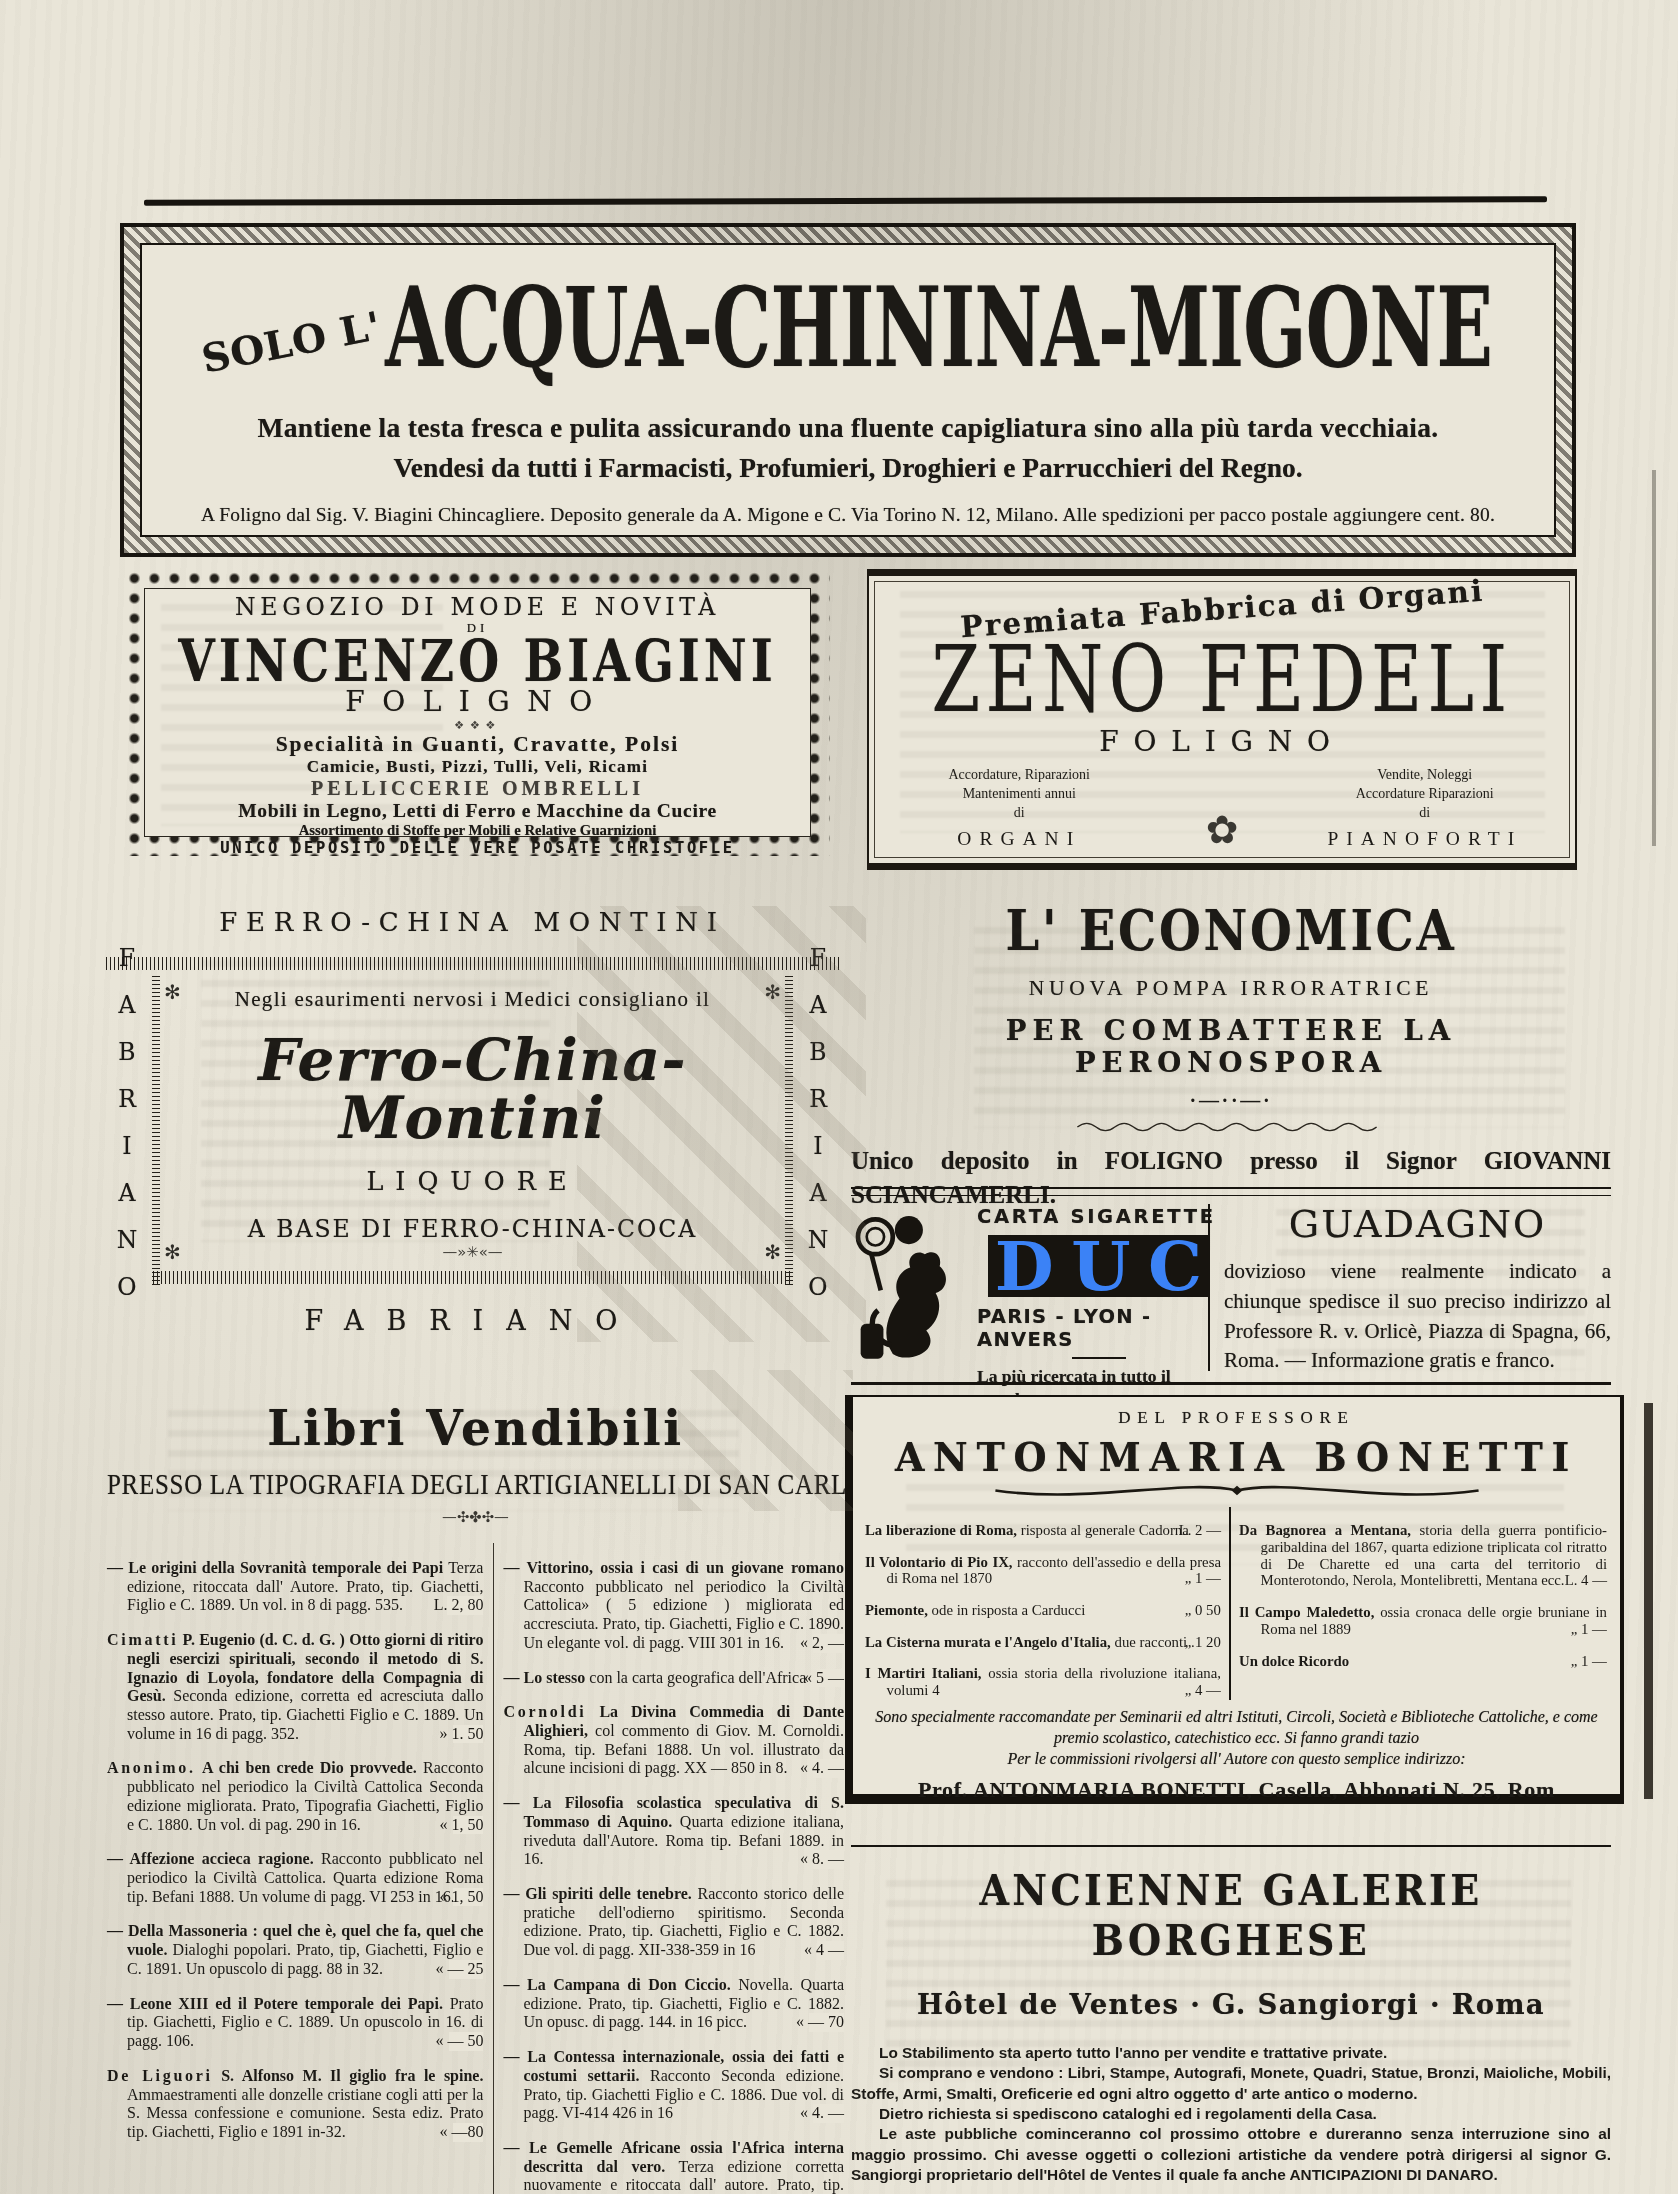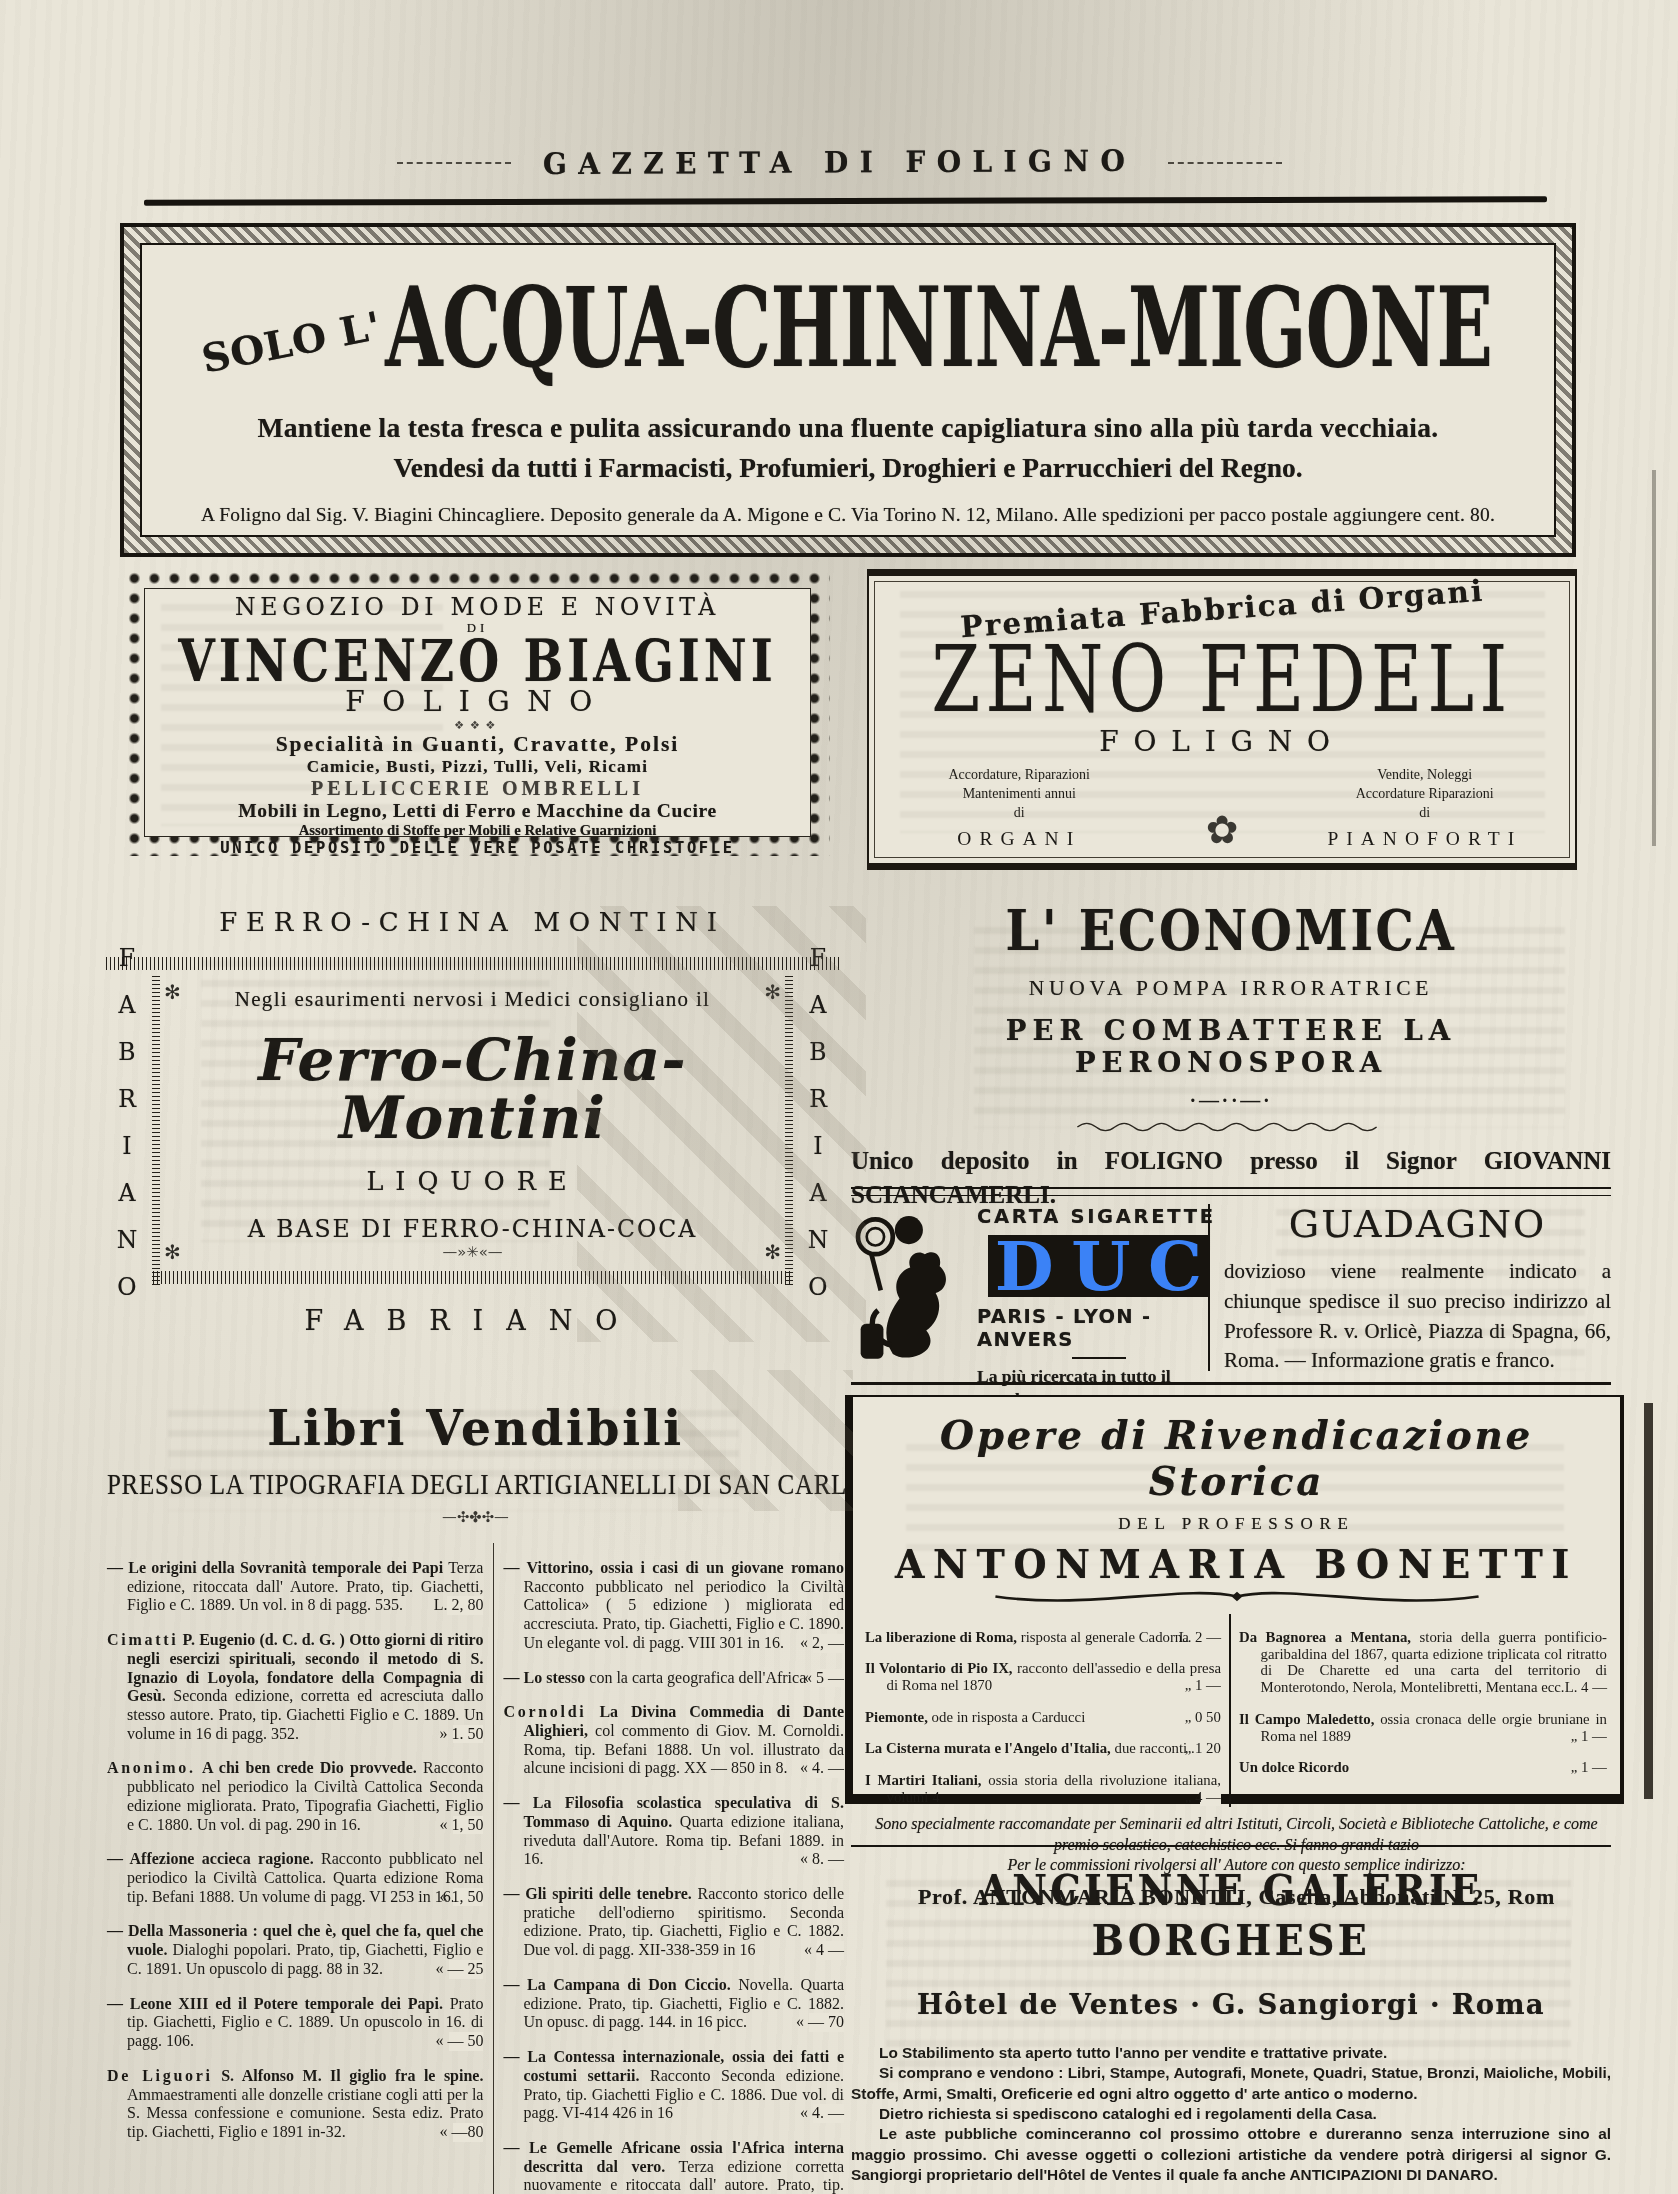--- a/index.html
+++ b/index.html
@@ -148,25 +148,20 @@
   
   .ghost{position:absolute;background:repeating-linear-gradient(180deg, rgba(70,63,50,.11) 0 7.4px, transparent 7.4px 20px);filter:blur(1.3px);opacity:.55;pointer-events:none;}
   .stripe{position:absolute;background:repeating-linear-gradient(45deg, rgba(120,112,95,.17) 0 17.5px, transparent 17.5px 54px);pointer-events:none;}
   .edgebar{position:absolute;background:#1d1912;opacity:.85;pointer-events:none;}
 </style>
 </head>
 <body>
 
 <div class="page">
 
-  <header class="masthead">
-    <span class="mast-dash"></span>
-    <h1 class="mast-title tx">GAZZETTA DI FOLIGNO</h1>
-    <span class="mast-dash"></span>
-  </header>
   <div class="rule-top"></div>
 
   <section class="ad-migone">
     <div class="migone-inner">
       <div class="migone-titlerow">
         <span class="migone-solo tx">SOLO L'</span>
         <span class="migone-big tx">ACQUA-CHININA-MIGONE</span>
       </div>
       <div class="migone-l2 tx">Mantiene la testa fresca e pulita assicurando una fluente capigliatura sino alla più tarda vecchiaia.</div>
       <div class="migone-l3 tx">Vendesi da tutti i Farmacisti, Profumieri, Droghieri e Parrucchieri del Regno.</div>
@@ -307,21 +302,20 @@
         <p class="bk"><span class="lead">— La Filosofia scolastica speculativa di S. Tommaso di Aquino.</span> <span>Quarta edizione italiana, riveduta dall'Autore. Roma tip. Befani 1889. in 16.</span><span class="price">« 8. —</span></p>
         <p class="bk"><span class="lead">— Gli spiriti delle tenebre.</span> <span>Racconto storico delle pratiche dell'odierno spiritismo. Seconda edizione. Prato, tip. Giachetti, Figlio e C. 1882. Due vol. di pagg. XII-338-359 in 16</span><span class="price">« 4 —</span></p>
         <p class="bk"><span class="lead">— La Campana di Don Ciccio.</span> <span>Novella. Quarta edizione. Prato, tip. Giachetti, Figlio e C. 1882. Un opusc. di pagg. 144. in 16 picc.</span><span class="price">« — 70</span></p>
         <p class="bk"><span class="lead">— La Contessa internazionale, ossia dei fatti e costumi settarii.</span> <span>Racconto Seconda edizione. Prato, tip. Giachetti Figlio e C. 1886. Due vol. di pagg. VI-414 426 in 16</span><span class="price">« 4. —</span></p>
         <p class="bk"><span class="lead">— Le Gemelle Africane ossia l'Africa interna descritta dal vero.</span> <span>Terza edizione corretta nuovamente e ritoccata dall' autore. Prato, tip. Giachetti Figlio e C. 1883. Due vol, di pagg. 920 complessive in 16</span></p>
       </div>
     </div>
   </section>
 
   <section class="ad-bonetti">
-    <div class="bon-title tx">Opere di Rivendicazione Storica</div>
     <div class="bon-sub tx">DEL PROFESSORE</div>
     <div class="bon-name tx">ANTONMARIA BONETTI</div>
     <div class="bon-fl">
       <svg width="510" height="19" viewBox="0 0 760 28">
           <path d="M20,14 C160,34 300,-4 380,14 C460,-4 600,34 740,14" stroke="#1b1812" fill="none" stroke-width="4"></path>
           <path d="M372,14 l8,-7 l8,7 l-8,7 z" fill="#1b1812"></path>
         </svg>
     </div>
     <div class="bon-cols">
       <div class="bn-l">

